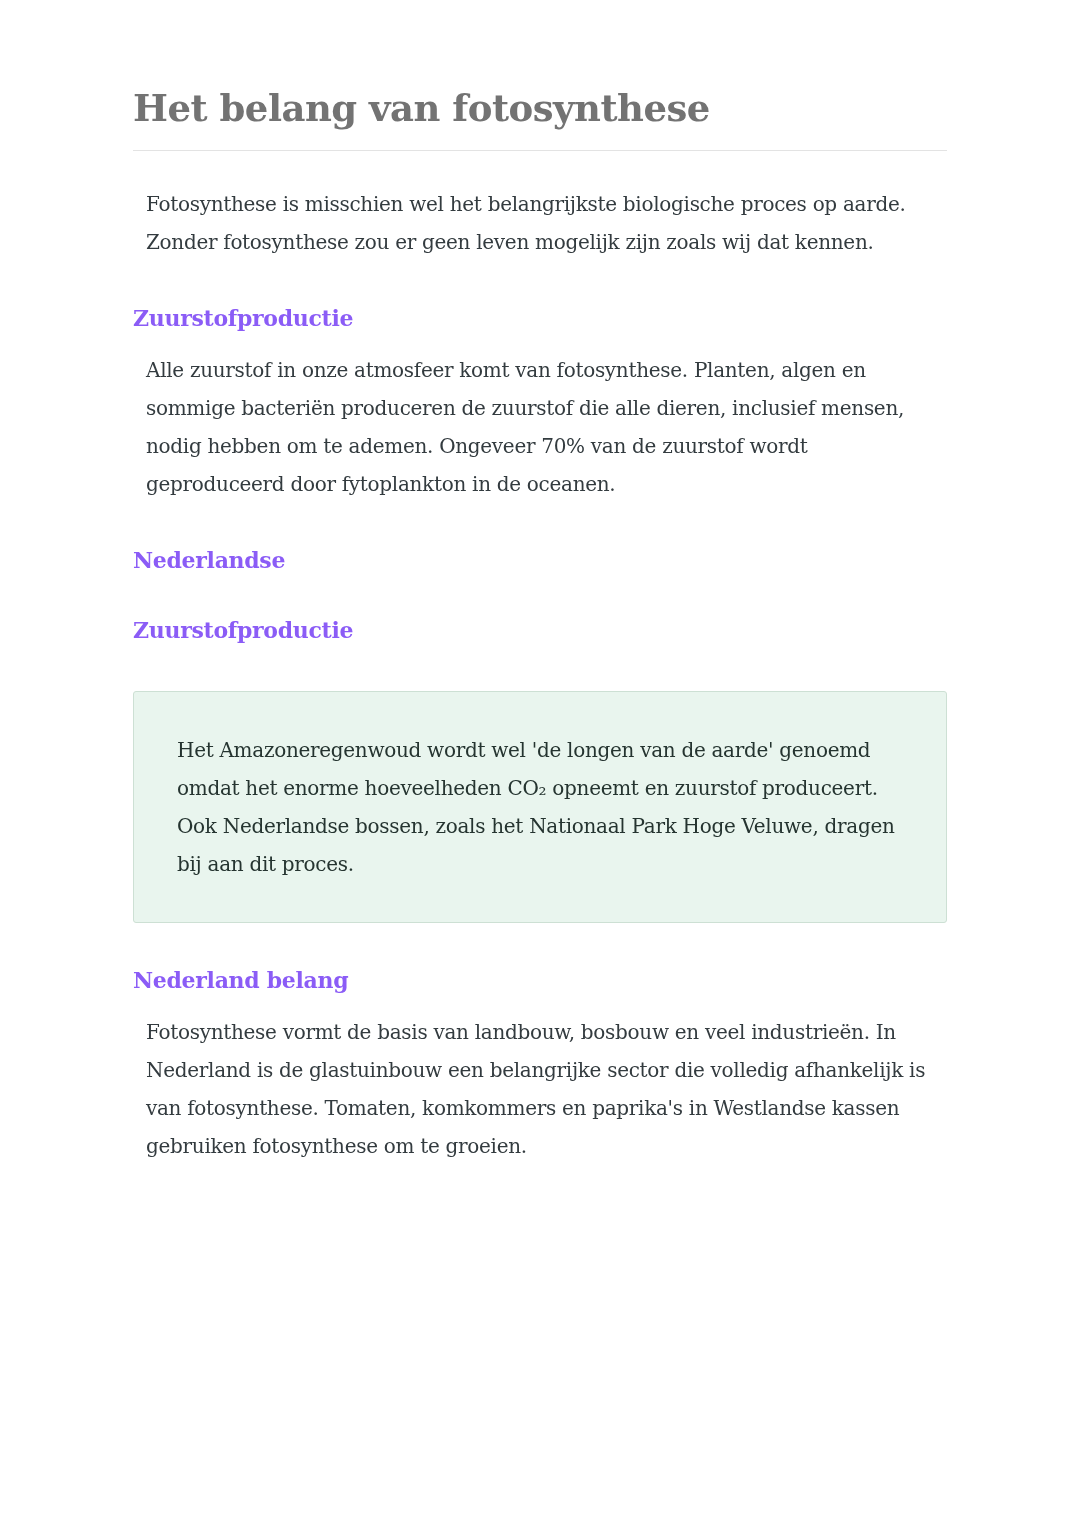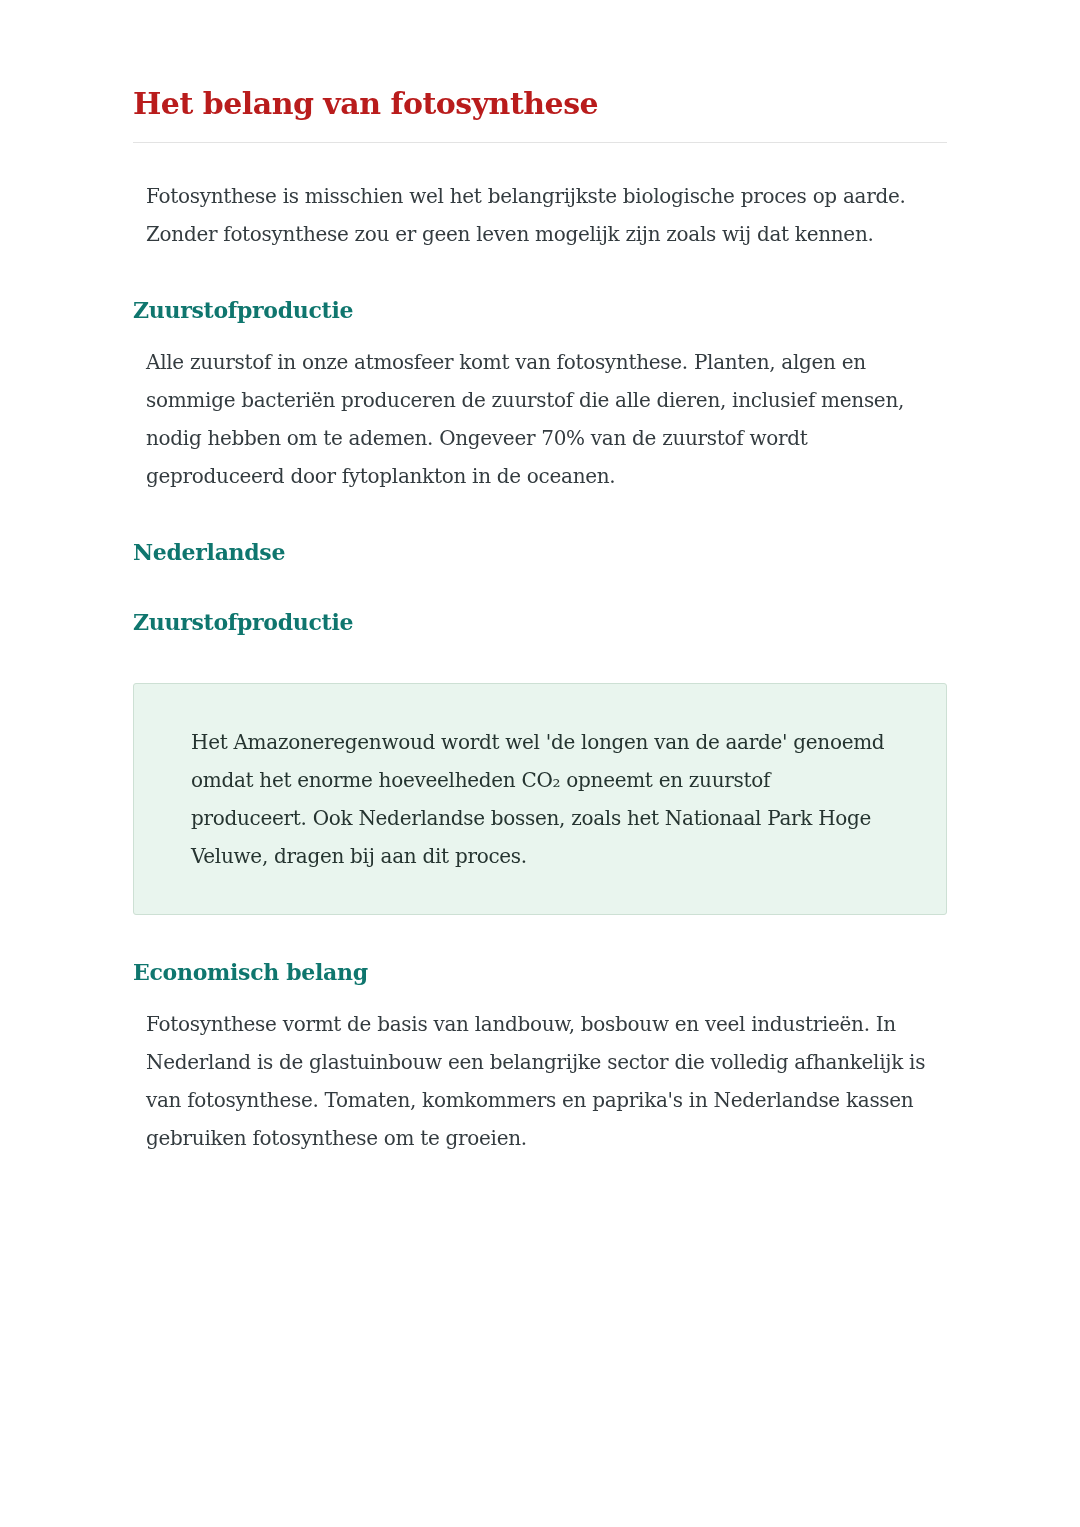--- a/index.html
+++ b/index.html
@@ -16,24 +16,24 @@
   }
 
   .page {
     width: 814px;
     margin: 0 auto;
     padding-top: 86px;
     padding-bottom: 120px;
   }
 
   h1.page-title {
-    font-size: 30px;
+    font-size: 37px;
     font-weight: 700;
     letter-spacing: -0.5px;
-    color: #b91c1c;
+    color: #737373;
     line-height: 1.2;
     margin-bottom: 20px;
   }
 
   hr.title-divider {
     border: none;
     border-top: 1px solid #e3e3e3;
     margin: 0 0 34px 0;
   }
 
@@ -41,30 +41,30 @@
     font-size: 20px;
     letter-spacing: -0.3px;
     line-height: 38px;
     margin: 13px;
   }
 
   h2.section-heading {
     font-size: 22px;
     font-weight: 700;
     letter-spacing: -0.3px;
-    color: #0f766e;
+    color: #8b5cf6;
     margin: 44px 0 20px 0;
   }
 
   .callout {
     margin-top: 48px;
     background: #e9f5ee;
     border: 1px solid #cde0d4;
     border-radius: 3px;
-    padding: 26px 44px;
+    padding: 26px 30px;
   }
 
   .callout p.body-text {
     color: #253430;
   }
 </style>
 </head>
 <body>
 
 <article class="page">
@@ -86,17 +86,17 @@
 
   <section>
     <h2 class="section-heading">Zuurstofproductie</h2>
   </section>
 
   <aside class="callout">
     <p class="body-text">Het Amazoneregenwoud wordt wel 'de longen van de aarde' genoemd omdat het enorme hoeveelheden CO₂ opneemt en zuurstof produceert. Ook Nederlandse bossen, zoals het Nationaal Park Hoge Veluwe, dragen bij aan dit proces.</p>
   </aside>
 
   <section>
-    <h2 class="section-heading">Economisch belang</h2>
-    <p class="body-text">Fotosynthese vormt de basis van landbouw, bosbouw en veel industrieën. In Nederland is de glastuinbouw een belangrijke sector die volledig afhankelijk is van fotosynthese. Tomaten, komkommers en paprika's in Nederlandse kassen gebruiken fotosynthese om te groeien.</p>
+    <h2 class="section-heading">Nederland belang</h2>
+    <p class="body-text">Fotosynthese vormt de basis van landbouw, bosbouw en veel industrieën. In Nederland is de glastuinbouw een belangrijke sector die volledig afhankelijk is van fotosynthese. Tomaten, komkommers en paprika's in Westlandse kassen gebruiken fotosynthese om te groeien.</p>
   </section>
 
 </article>
 
 </body></html>

